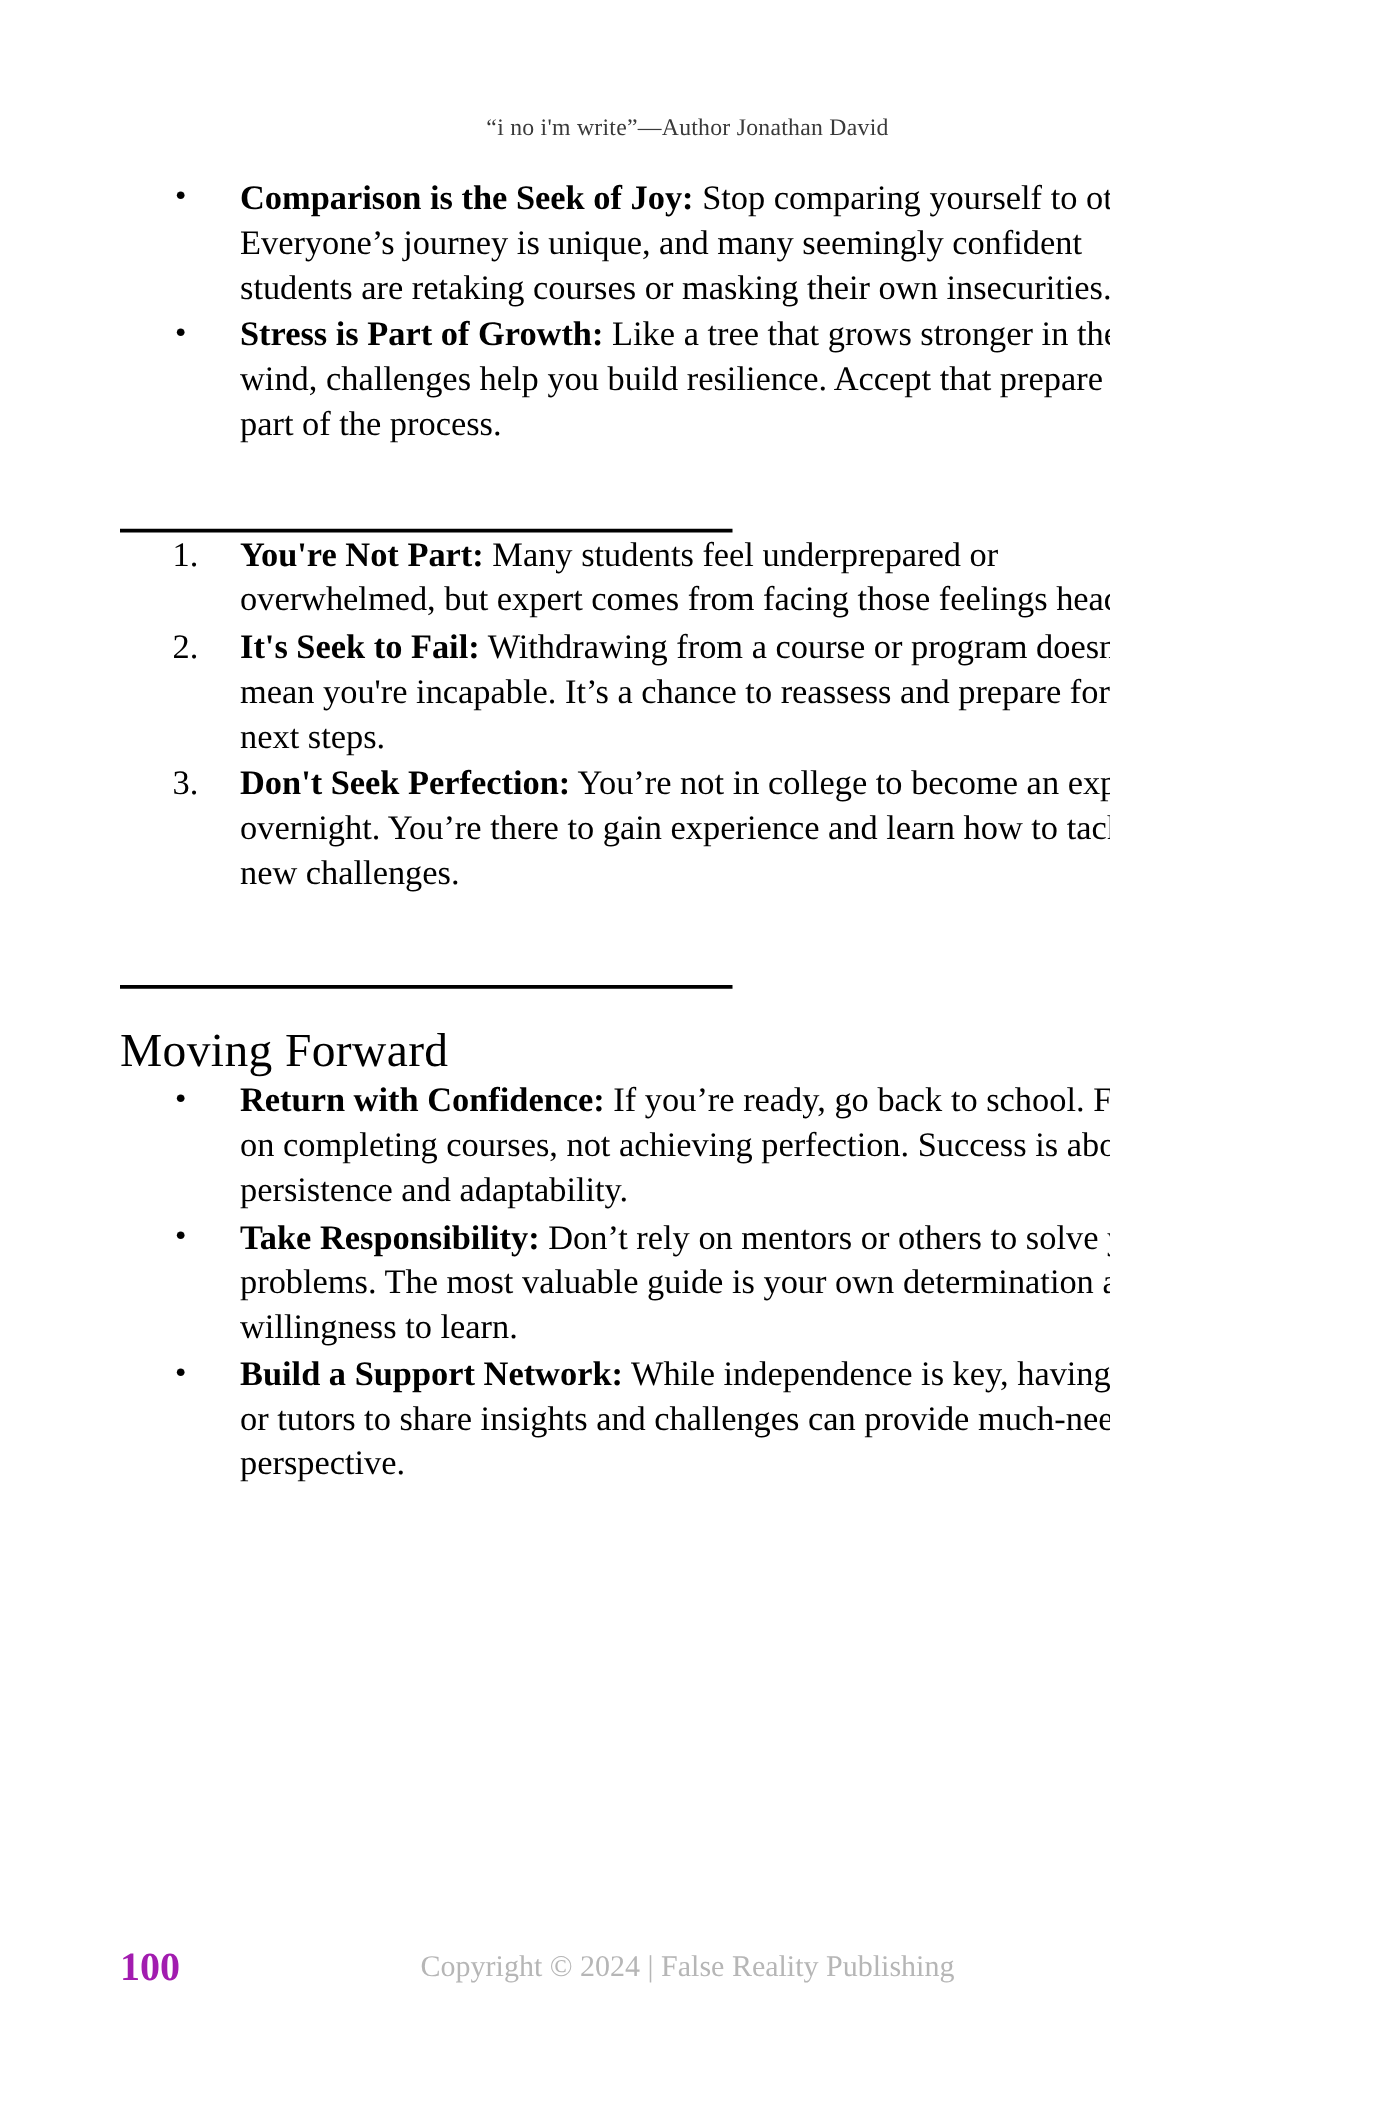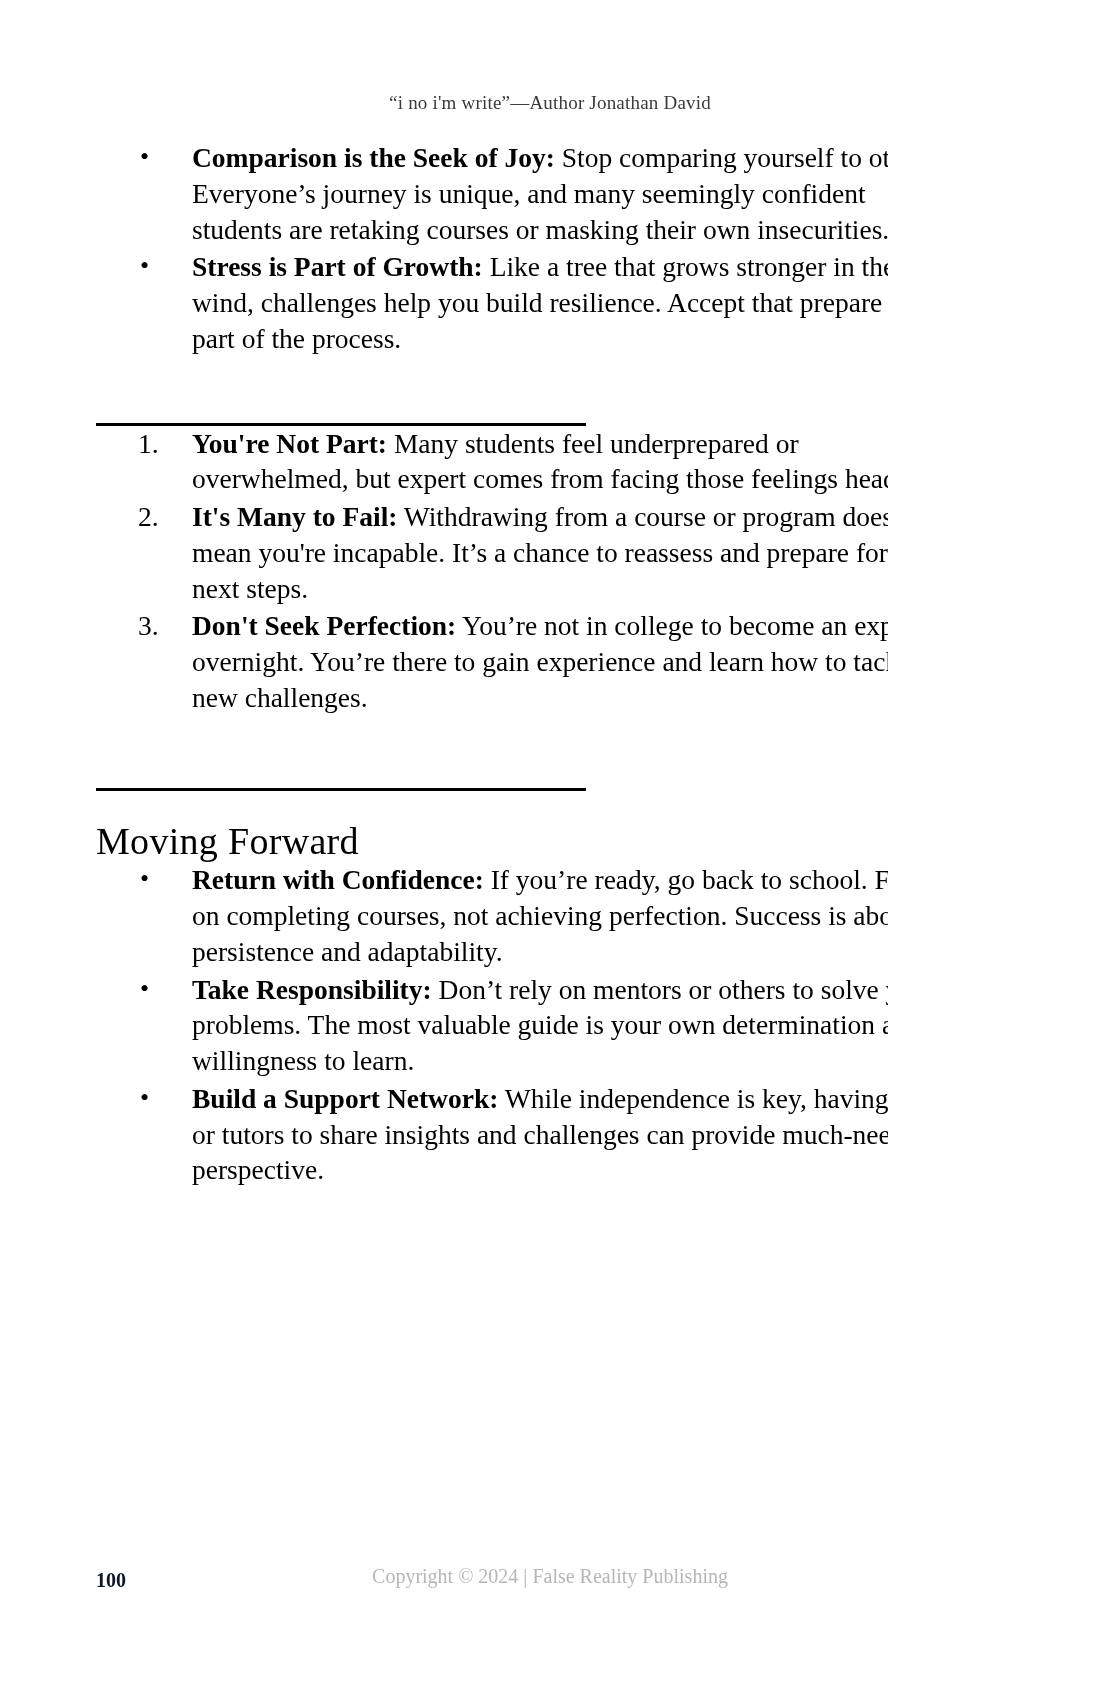--- a/index.html
+++ b/index.html
@@ -98,31 +98,31 @@
     position: absolute;
     left: 0;
     bottom: 108px;
     width: 1100px;
     height: 40px;
   }
   .page-number {
     position: absolute;
     left: 96px;
     bottom: 0;
-    font-size: 20px;
+    font-size: 32px;
     font-weight: bold;
-    color: #0f172a;
+    color: #a21caf;
   }
   .copyright {
     position: absolute;
     left: 0;
     bottom: 4px;
     width: 1100px;
     text-align: center;
-    font-size: 20px;
+    font-size: 24px;
     color: #b6b6b6;
   }
 </style>
 </head>
 <body>
 
 <div class="page">
 
   <div class="running-head">“i no i'm write”—Author Jonathan David</div>
 
@@ -142,21 +142,21 @@
     <div class="rule section-sep-1"></div>
 
 
     <ol class="numbers list-after-title">
       <li class="number-item">
         <span class="marker">1.</span>
         <span class="lead">You're Not Part:</span><span class="body-text"> Many students feel underprepared or overwhelmed, but expert comes from facing those feelings head-on.</span>
       </li>
       <li class="number-item">
         <span class="marker">2.</span>
-        <span class="lead">It's Many to Fail:</span><span class="body-text"> Withdrawing from a course or program doesn't mean you're incapable. It’s a chance to reassess and prepare for your next steps.</span>
+        <span class="lead">It's Seek to Fail:</span><span class="body-text"> Withdrawing from a course or program doesn't mean you're incapable. It’s a chance to reassess and prepare for your next steps.</span>
       </li>
       <li class="number-item">
         <span class="marker">3.</span>
         <span class="lead">Don't Seek Perfection:</span><span class="body-text"> You’re not in college to become an expert overnight. You’re there to gain experience and learn how to tackle new challenges.</span>
       </li>
     </ol>
 
     <div class="rule section-sep-2"></div>
 
     <h2 class="section-title">Moving Forward</h2>

